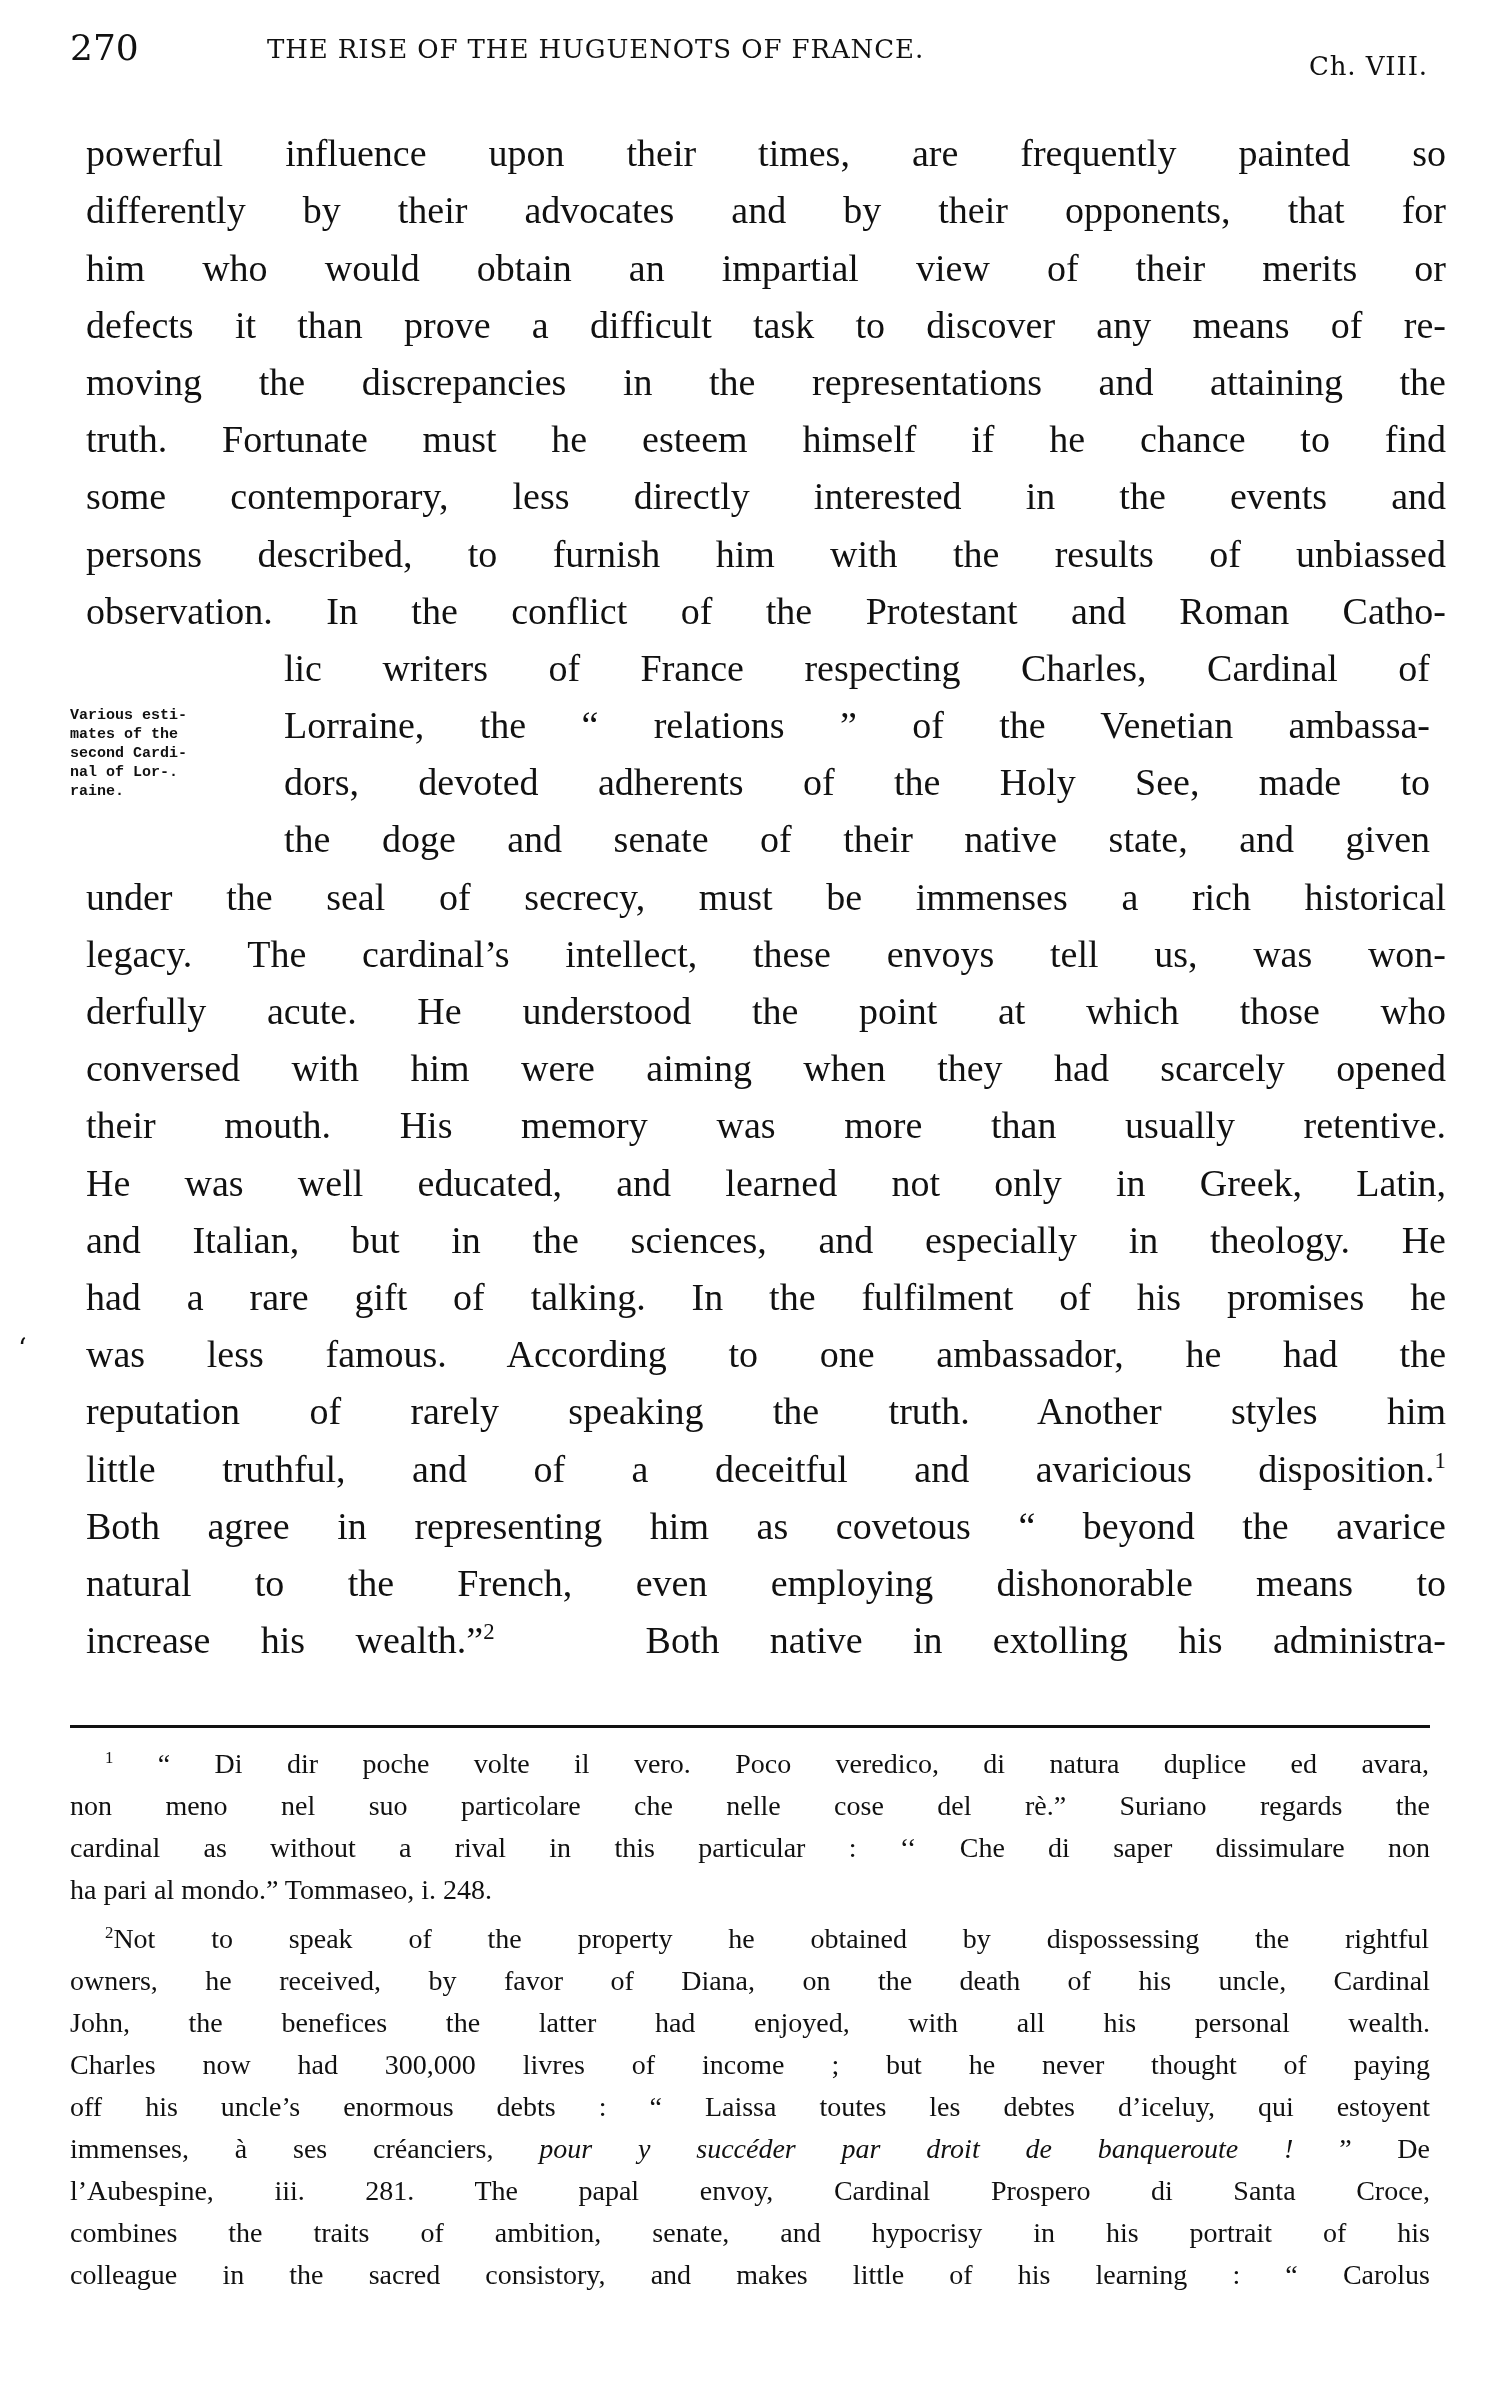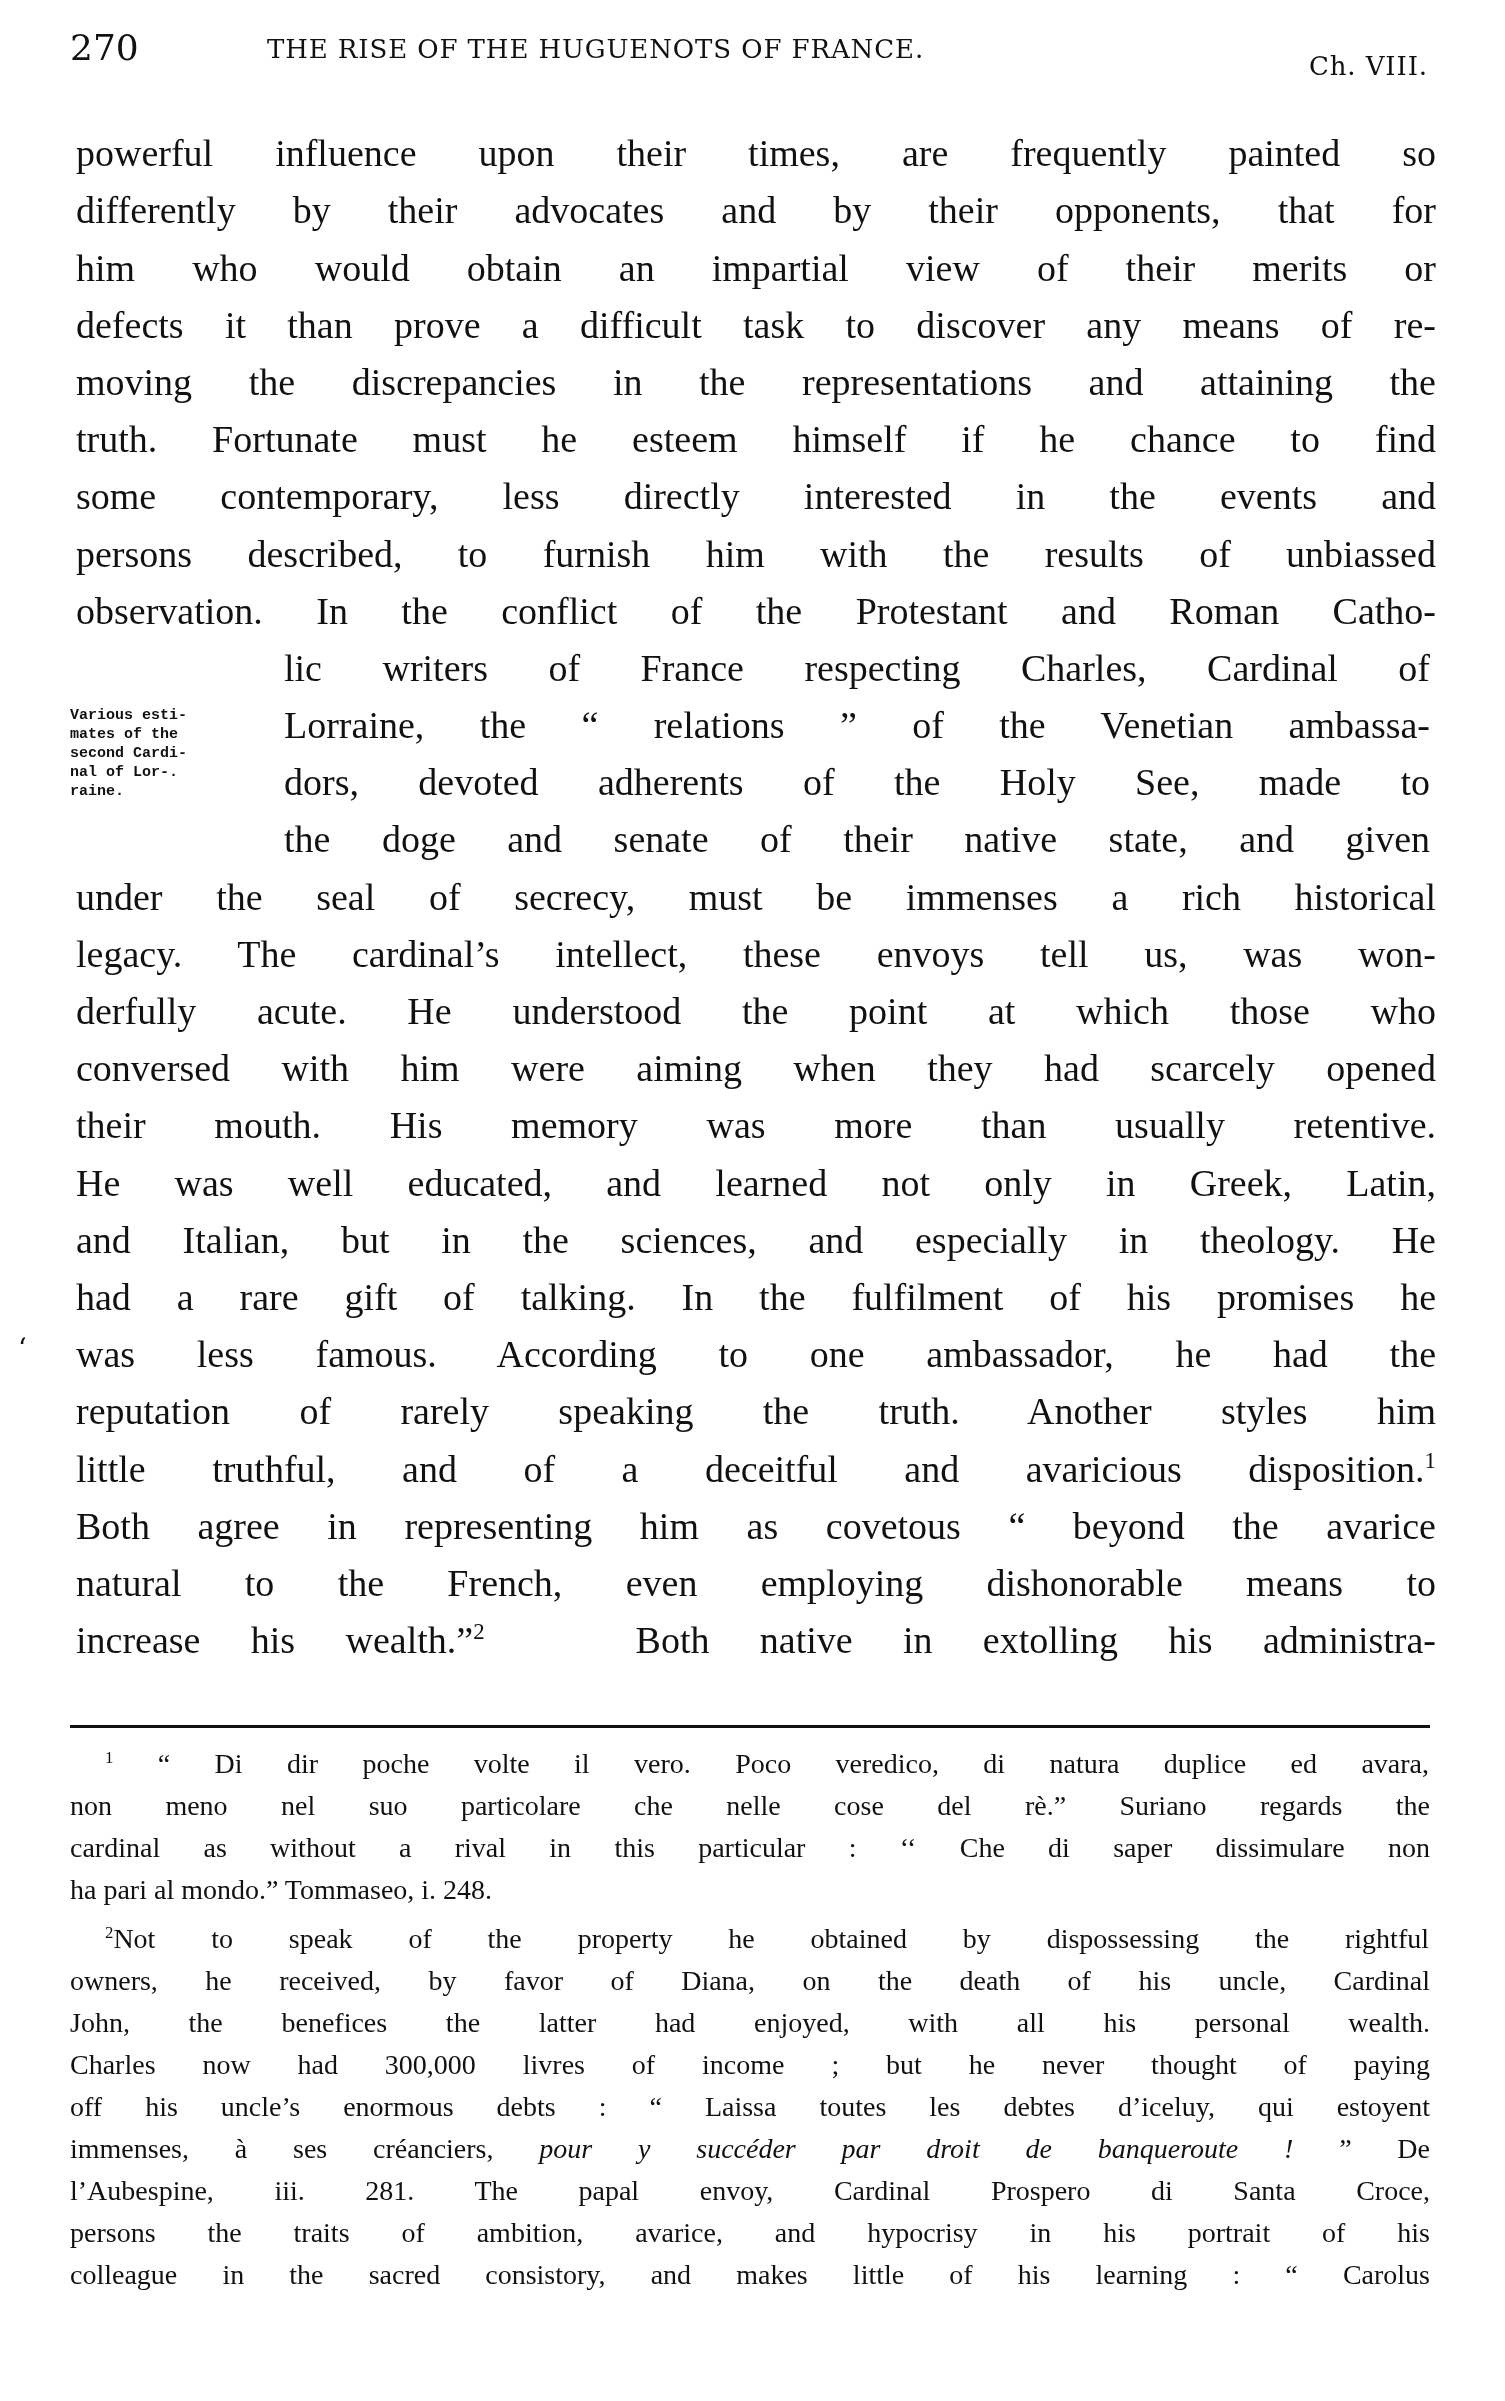--- a/index.html
+++ b/index.html
@@ -1,21 +1,21 @@
 <!DOCTYPE html>
 <html style="font-size:14.3px"><head>
 <meta charset="utf-8">
 <style>
   html, body { margin: 0; padding: 0; background: #ffffff; }
   body { width: 1505px; height: 2401px; position: relative; overflow: hidden; color: #111; font-family: "DejaVu Serif", "Liberation Serif", serif; }
   .header { position: absolute; top: 27px; left: 70px; width: 1358px; height: 54px; }
   .page-number { position: absolute; left: 0; top: 0; font-size: 36px; }
   .running-title { position: absolute; left: 197px; top: 7.1px; font-size: 26px; letter-spacing: 0.9px; }
   .chapter { position: absolute; right: 0; top: 24px; font-size: 26px; letter-spacing: 0.9px; }
-  .body-line { position: absolute; left: 76px; width: 1360px; font-size: 38px; line-height: 57px; height: 57px; text-align: justify; text-align-last: justify; white-space: nowrap; font-family: "Liberation Serif", "DejaVu Serif", serif; }
+  .body-line { position: absolute; left: 86px; width: 1360px; font-size: 38px; line-height: 57px; height: 57px; text-align: justify; text-align-last: justify; white-space: nowrap; font-family: "Liberation Serif", "DejaVu Serif", serif; }
   .indent { left: 284px; width: 1146px; }
   .sidenote { position: absolute; left: 70px; top: 706px; width: 197px; font-family: Liberation Mono, monospace; font-weight: bold; font-size: 15px; line-height: 19px; }
   .stray-dot { position: absolute; left: 18px; top: 1333px; font-size: 27px; }
   .rule { position: absolute; left: 70px; top: 1725px; width: 1360px; height: 2.7px; background: #111; }
   .fn-line { position: absolute; left: 70px; width: 1360px; font-size: 28px; line-height: 42px; height: 42px; white-space: nowrap; text-align: justify; text-align-last: justify; font-family: "Liberation Serif", "DejaVu Serif", serif; }
   .fn-line.first { left: 105px; width: 1324px; }
   .fn-line.end { text-align-last: left; }
   sup { font-size: 60%; vertical-align: super; line-height: 0; }
   em { font-style: italic; }
 </style>
@@ -76,16 +76,16 @@
   <div class="fn-line" style="top:1827px">cardinal as without a rival in this particular :  ‘‘ Che di saper dissimulare non</div>
   <div class="fn-line end" style="top:1869px">ha pari al mondo.”  Tommaseo, i. 248.</div>
 
   <div class="fn-line first" style="top:1918px"><sup>2</sup><span>Not to speak of the property he obtained by dispossessing the rightful</span></div>
   <div class="fn-line" style="top:1960px">owners, he received, by favor of Diana, on the death of his uncle, Cardinal</div>
   <div class="fn-line" style="top:2002px">John, the benefices the latter had enjoyed, with all his personal wealth.</div>
   <div class="fn-line" style="top:2044px">Charles now had 300,000 livres of income ;  but he never thought of paying</div>
   <div class="fn-line" style="top:2086px">off his uncle’s enormous debts :  “ Laissa toutes les debtes d’iceluy, qui estoyent</div>
   <div class="fn-line" style="top:2128px"><span>immenses, à ses créanciers,</span> <em>pour y succéder par droit de banqueroute !</em> <span>”  De</span></div>
   <div class="fn-line" style="top:2170px">l’Aubespine, iii. 281.  The papal envoy, Cardinal Prospero di Santa Croce,</div>
-  <div class="fn-line" style="top:2212px">persons the traits of ambition, avarice, and hypocrisy in his portrait of his</div>
+  <div class="fn-line" style="top:2212px">combines the traits of ambition, senate, and hypocrisy in his portrait of his</div>
   <div class="fn-line" style="top:2254px">colleague in the sacred consistory, and makes little of his learning :  “ Carolus</div>
 </div>
 
 
 </body></html>

